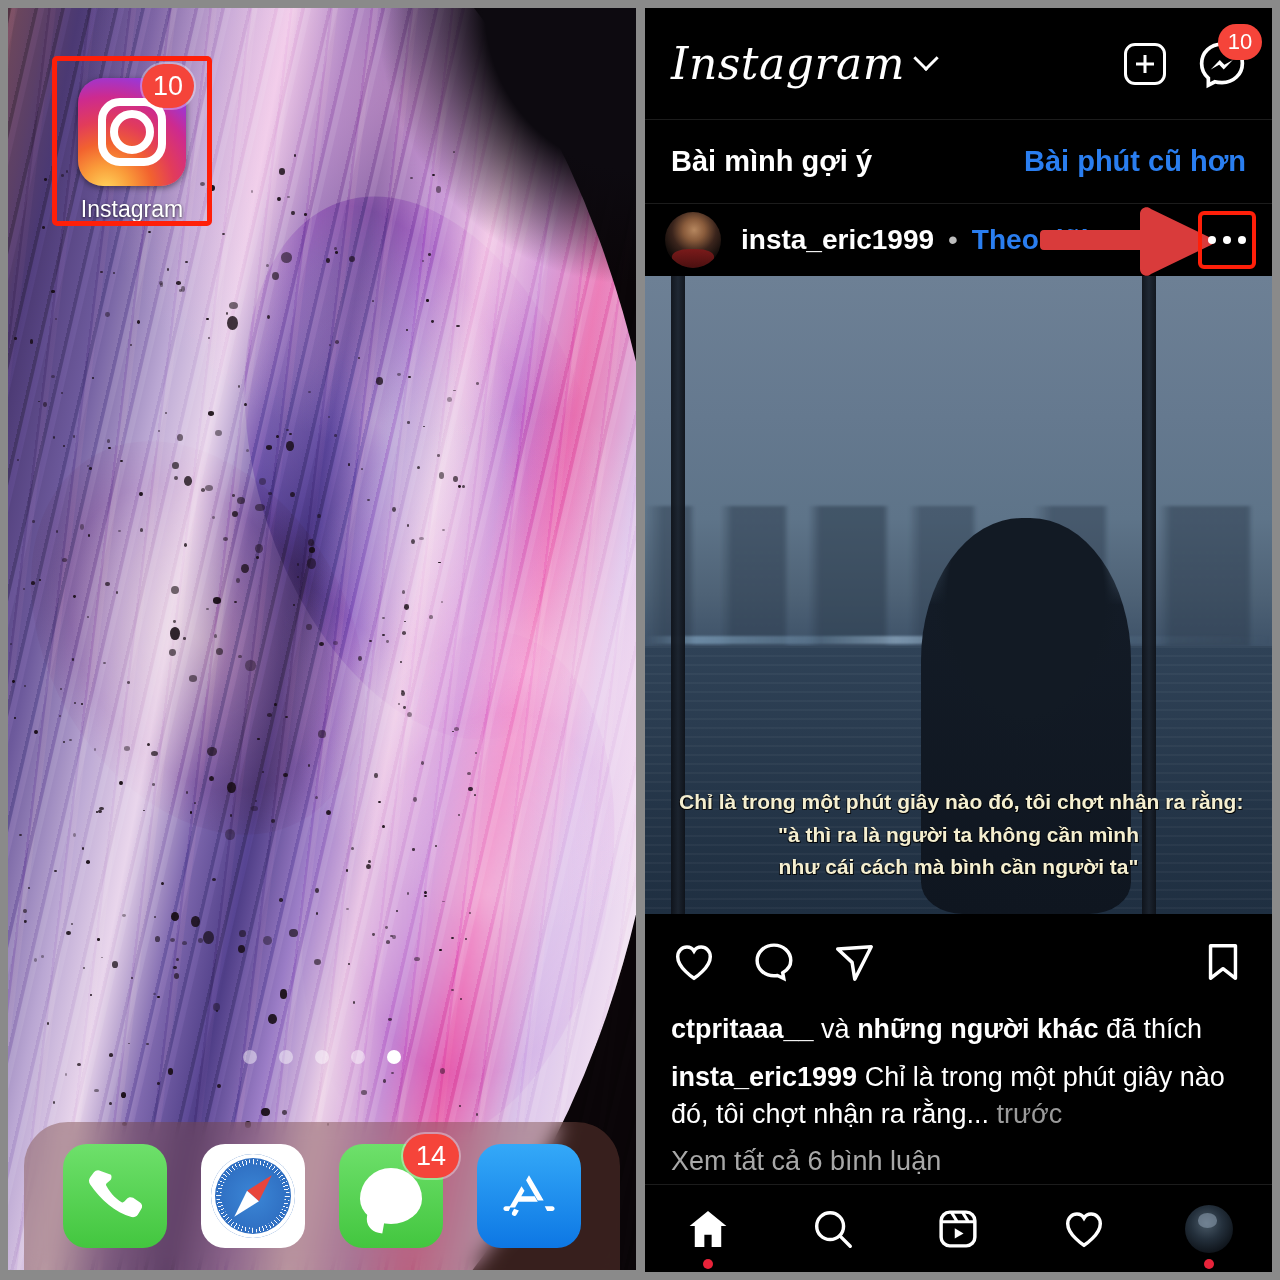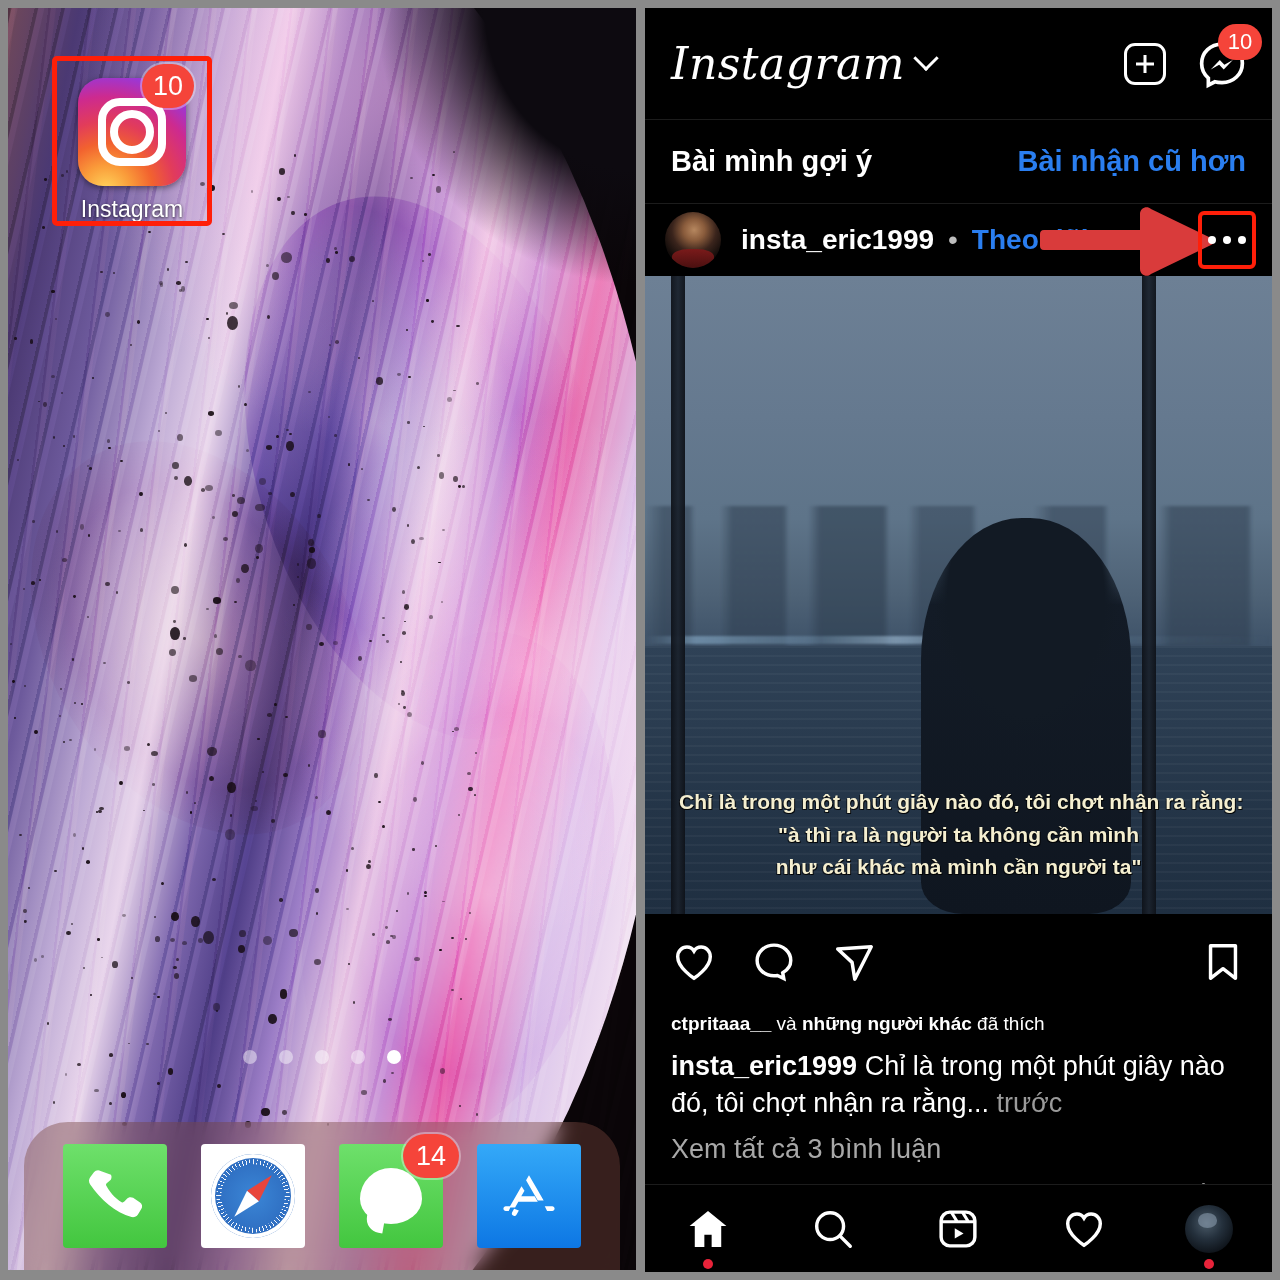--- a/index.html
+++ b/index.html
@@ -193,21 +193,21 @@
     background: rgba(120,70,60,.42);
     backdrop-filter: blur(10px);
     display: flex;
     align-items: center;
     justify-content: space-around;
     padding: 0 22px;
   }
   .dock-icon {
     position: relative;
     width: 104px; height: 104px;
-    border-radius: 4px;
+    border-radius: 24px;
     display: flex; align-items: center; justify-content: center;
   }
   .ic-phone { background: linear-gradient(180deg,#6ee06b,#43c63f); }
   .ic-phone svg { width: 64px; height: 64px; }
   .ic-safari { background: #ffffff; }
   .ic-messages { background: linear-gradient(180deg,#6ee06b,#43c63f); }
   .ic-appstore { background: linear-gradient(180deg,#34a9f8,#0d77e4); }
   .badge.msg { left: 64px; top: -10px; min-width: 56px; }
 
   
@@ -427,21 +427,21 @@
   .actions {
     height: 96px;
     display: flex; align-items: center;
     padding: 0 26px;
     gap: 34px;
   }
   .actions .spacer { flex: 1; }
   .act { width: 46px; height: 46px; cursor: pointer; }
 
   .meta { padding: 0 26px; }
-  .likes { font-size: 19px; line-height: 1.45; margin-bottom: 10px; }
+  .likes { font-size: 27px; line-height: 1.45; margin-bottom: 10px; }
   .likes b { font-weight: 700; }
   .caption { font-size: 27px; line-height: 1.38; margin-bottom: 12px; }
   .caption b { font-weight: 700; }
   .caption .more { color: #9a9a9a; }
   .comments { font-size: 27px; color: #a8a8a8; margin-bottom: 12px; }
   .timestamp { font-size: 24px; color: #8e8e8e; line-height: 1.38; }
 
   
   .ig-nav {
     position: absolute;
@@ -881,21 +881,21 @@
             <path fill="none" stroke="#fff" stroke-width="1.7" d="M12 2.8C6.7 2.8 2.6 6.7 2.6 11.8c0 2.7 1.2 5.1 3.1 6.7v3.3l3-1.6c1 .3 2.1.4 3.3.4 5.3 0 9.4-3.9 9.4-9 0-5-4.1-8.8-9.4-8.8z"></path>
             <path fill="#fff" d="M6.8 14.5l4.2-4.4 2.1 2.2 3.9-2.2-4.2 4.4-2.1-2.2-3.9 2.2z"></path>
           </svg>
           <div class="badge ig-msg">10</div>
         </div>
       </div>
     </div>
 
     <div class="suggest-row">
       <span class="suggest-title">Bài mình gợi ý</span>
-      <span class="suggest-link">Bài nhận cũ hơn</span>
+      <span class="suggest-link">Bài phút cũ hơn</span>
     </div>
 
     <div class="post-header">
       <div class="avatar"></div>
       <span class="post-user">insta_eric1999</span>
       <span class="post-sep">•</span>
       <span class="post-follow">Theo dõi</span>
 
       <svg class="arrow" viewBox="0 0 178 72">
         <path fill="#d93b3b" d="M4 26h96V10c0-6 7-9 11-5l60 29c4 2 4 5 0 7l-60 29c-4 4-11 1-11-5V46H4c-3 0-4-2-4-4v-12c0-2 1-4 4-4z"></path>
@@ -912,21 +912,21 @@
       <div class="sky"></div>
       <div class="skyline"></div>
       <div class="shore"></div>
       <div class="water"></div>
       <div class="silhouette"></div>
       <div class="mullion m1"></div>
       <div class="mullion m2"></div>
       <div class="photo-overlay-text">
         <div>Chỉ là trong một phút giây nào đó, tôi chợt nhận ra rằng:</div>
         <div>"à thì ra là người ta không cần mình</div>
-        <div>như cái khác mà mình cần người ta"</div>
+        <div>như cái cách mà bình cần người ta"</div>
       </div>
     </div>
 
     <div class="actions">
       <svg class="act" viewBox="0 0 24 24">
         <path fill="none" stroke="#fff" stroke-width="1.8" d="M12 20.5S3.5 15 3.5 9.2C3.5 6.3 5.7 4.2 8.3 4.2c1.7 0 3 .9 3.7 2.1.7-1.2 2-2.1 3.7-2.1 2.6 0 4.8 2.1 4.8 5 0 5.8-8.5 11.3-8.5 11.3z"></path>
       </svg>
       <svg class="act" viewBox="0 0 24 24">
         <path fill="none" stroke="#fff" stroke-width="1.8" d="M12 3.2c-4.9 0-8.8 3.6-8.8 8 0 4.5 3.9 8 8.8 8 .6 0 1.2 0 1.8-.15l3.3 1.6-.55-3c2.5-1.5 4.2-4 4.2-6.45 0-4.4-3.9-8-8.75-8z"></path>
       </svg>
@@ -939,21 +939,21 @@
       </svg>
     </div>
 
     <div class="meta">
       <div class="likes">
         <b>ctpritaaa__</b><span> và </span><b>những người khác</b><span> đã thích</span>
       </div>
       <div class="caption">
         <b>insta_eric1999</b><span> Chỉ là trong một phút giây nào đó, tôi chợt nhận ra rằng...</span><span class="more"> trước</span>
       </div>
-      <div class="comments">Xem tất cả 3 bình luận</div>
+      <div class="comments">Xem tất cả 6 bình luận</div>
       <div class="timestamp">2 ngày trước · Vì bạn đã tương tác với một bài viết của thanhxuan.khonghoitiec</div>
     </div>
 
     <div class="ig-nav">
       <div class="nav-item">
         <svg viewBox="0 0 24 24" width="46" height="46">
           <path fill="#fff" d="M12 2.6L2.4 10.4h2.7v11h5V15h3.8v6.4h5v-11h2.7L12 2.6z"></path>
         </svg>
         <span class="nav-dot"></span>
       </div>

